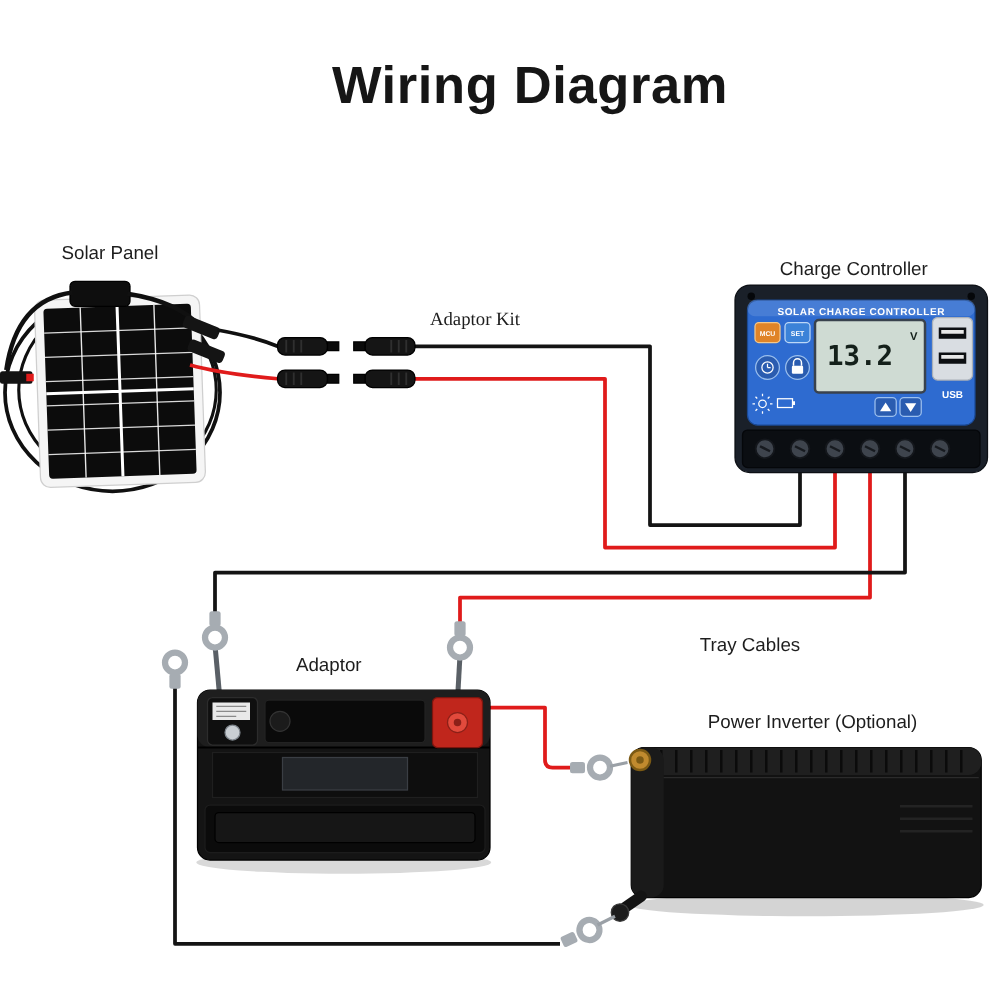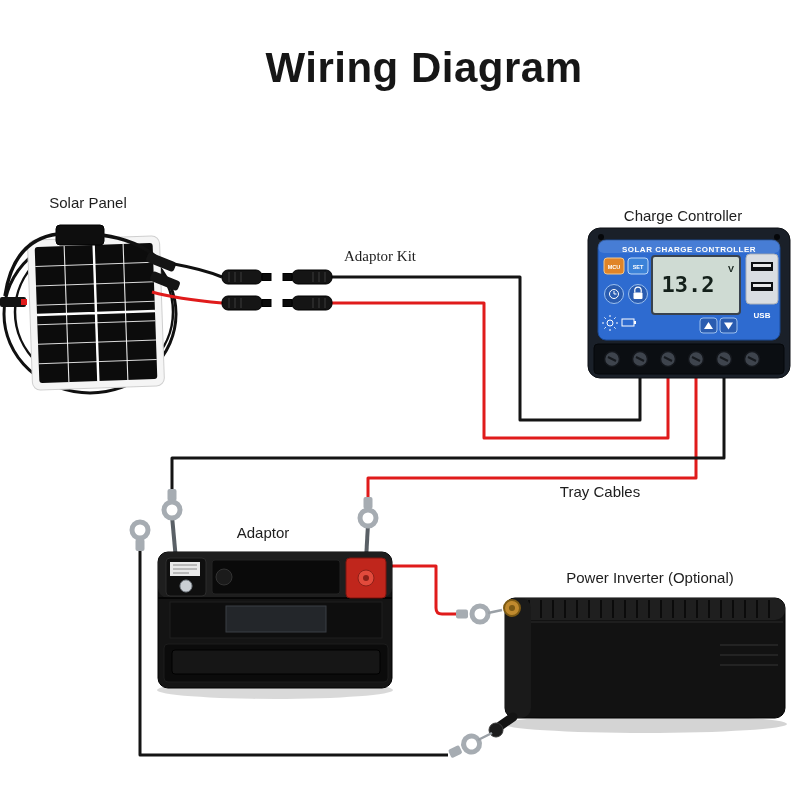--- a/index.html
+++ b/index.html
@@ -188,16 +188,16 @@
         </g>
         <line x1="478" y1="740" x2="492" y2="733" stroke="#9aa0a6" stroke-width="2.5"></line>
       </g>
     </g>
   </svg>
 
   <div class="title">Wiring Diagram</div>
   <div class="label" style="left:88px;top:194px;text-align:right;">Solar Panel</div>
   <div class="label" style="left:380px;top:248px;font-family:Liberation Serif, serif;">Adaptor Kit</div>
   <div class="label" style="left:683px;top:207px;text-align:center;">Charge Controller</div>
-  <div class="label" style="left:600px;top:483px;">Tray Cables</div>
+  <div class="label" style="left:600px;top:508px;">Tray Cables</div>
   <div class="label" style="left:263px;top:524px;">Adaptor</div>
   <div class="label" style="left:650px;top:569px;text-align:right;">Power Inverter (Optional)</div>
 </div>
 
 </body></html>

